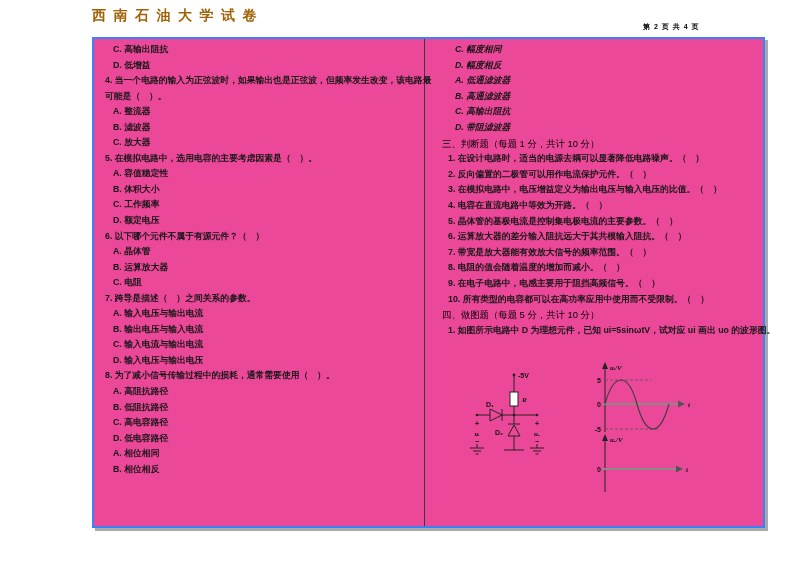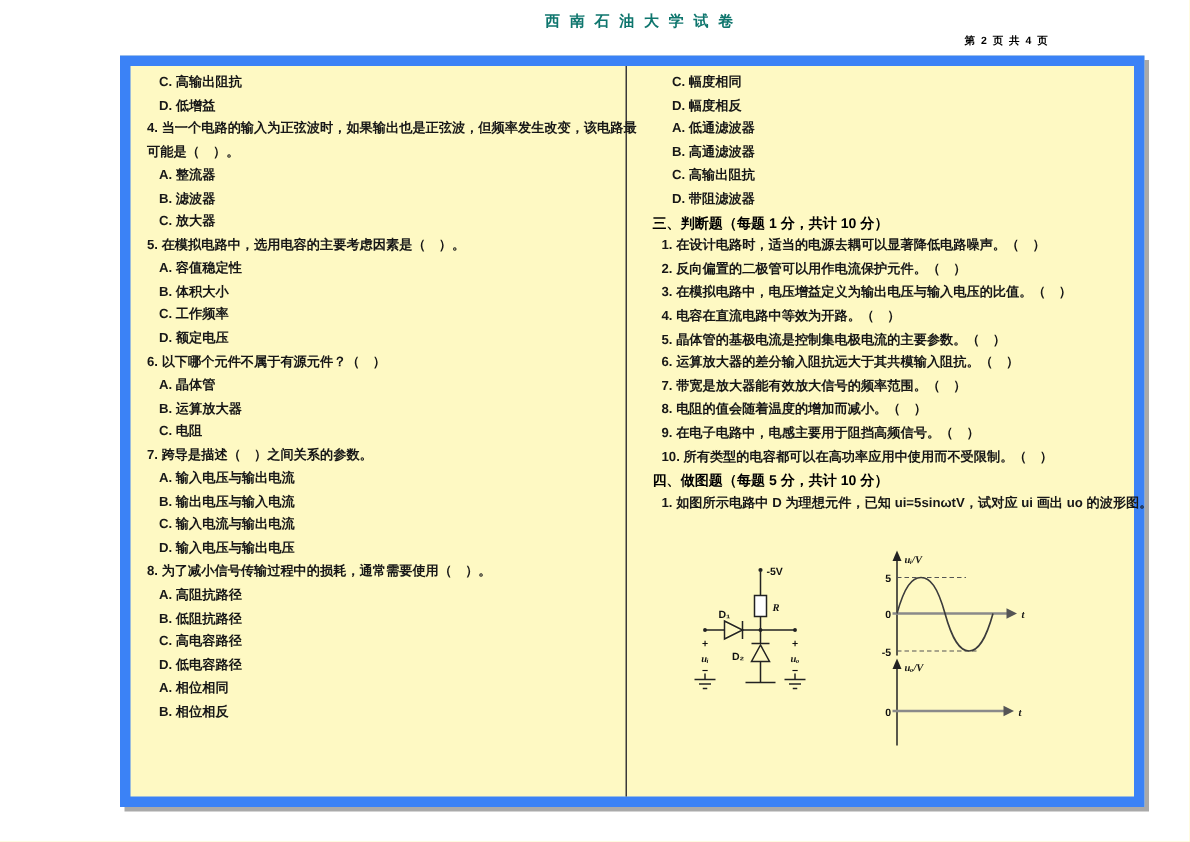--- a/index.html
+++ b/index.html
@@ -2,46 +2,46 @@
 <html><head>
 <meta charset="utf-8">
 <style>
   html,body{margin:0;padding:0;}
   body{
     width:793px;height:561px;position:relative;background:#ffffff;
     font-family:"Liberation Sans","DejaVu Sans",sans-serif;color:#1a1a1a;
     overflow:hidden;
   }
   .title{
-    position:absolute;left:92px;top:7px;width:670px;text-align:center;
-    font-size:10px;font-weight:bold;letter-spacing:2px;color:#0f766e;
+    position:absolute;left:92px;top:7px;width:670px;
+    font-size:14px;font-weight:bold;letter-spacing:2px;color:#a16207;
     font-family:"Liberation Serif","DejaVu Serif",serif;
   }
   .page-indicator{
     position:absolute;left:643px;top:22px;font-size:7px;font-weight:bold;color:#000;
     letter-spacing:1px;
   }
   .sheet{
-    position:absolute;left:80px;top:37px;width:669px;height:487px;
-    border:7px solid #3b82f6;background:#fef9c3;
+    position:absolute;left:92px;top:37px;width:669px;height:487px;
+    border:2px solid #3b82f6;background:#ec4899;
     box-shadow:3px 3px 0 #a9a9a9;
   }
   .divider{
     position:absolute;left:330px;top:0;height:100%;width:0;
     border-left:1px solid #3a3a3a;
   }
   .col{position:absolute;top:3px;font-size:8.8px;font-weight:bold;color:#171717;}
   .col-left{left:11px;width:318px;}
   .col-right{left:348px;width:315px;}
   .col-left .ln{height:15.55px;line-height:15.55px;white-space:nowrap;}
   .col-right .ln{height:15.6px;line-height:15.6px;white-space:nowrap;}
   .ln.o{padding-left:8px;}
-  .col-right .ln.o{padding-left:13px;}
+  .col-right .ln.o{padding-left:13px;font-style:italic;}
   .col-right .ln.q{padding-left:6px;}
-  .ln.hd{font-size:9.4px;font-weight:bold;color:#000;}
+  .ln.hd{font-size:9.4px;font-weight:normal;color:#000;}
   .figure{position:absolute;left:360px;top:318px;}
   .fig-label{font-size:7px;font-weight:bold;fill:#111;}
   .fig-italic{font-style:italic;font-family:"Liberation Serif","DejaVu Serif",serif;}
   .wire{stroke:#222;stroke-width:1;fill:none;}
   .axis{stroke:#222;stroke-width:1;fill:none;}
   .axis-gray{stroke:#8a8a8a;stroke-width:1.8;fill:none;}
   .dash{stroke:#555;stroke-width:0.8;stroke-dasharray:3,2;fill:none;}
   .sine{stroke:#3c3c3c;stroke-width:1.1;fill:none;}
 </style>
 </head>

